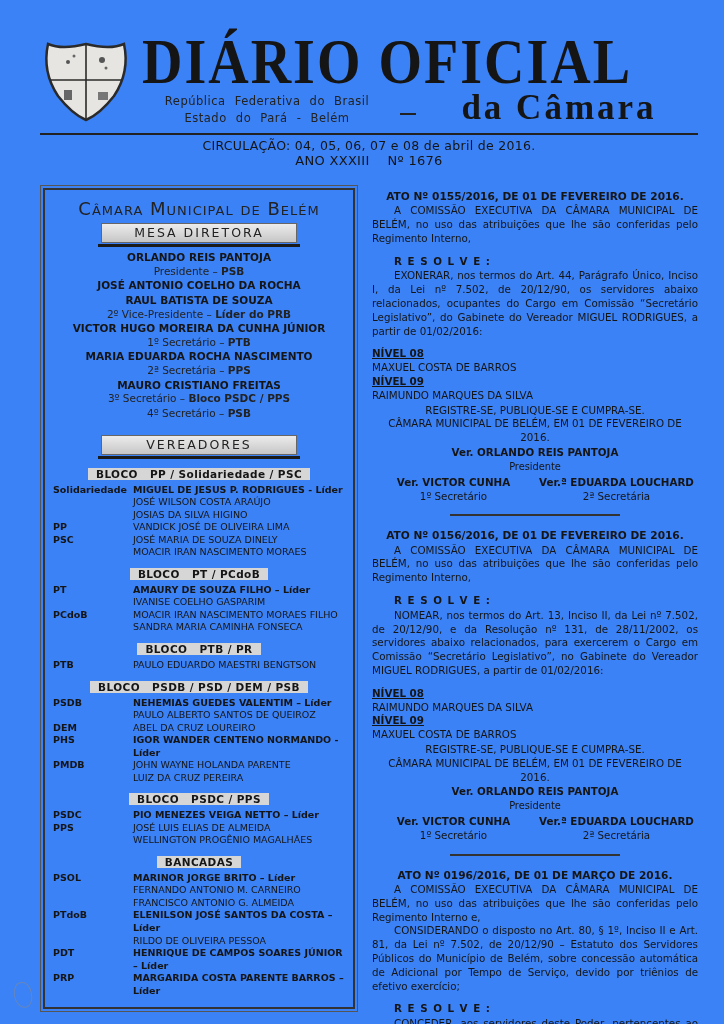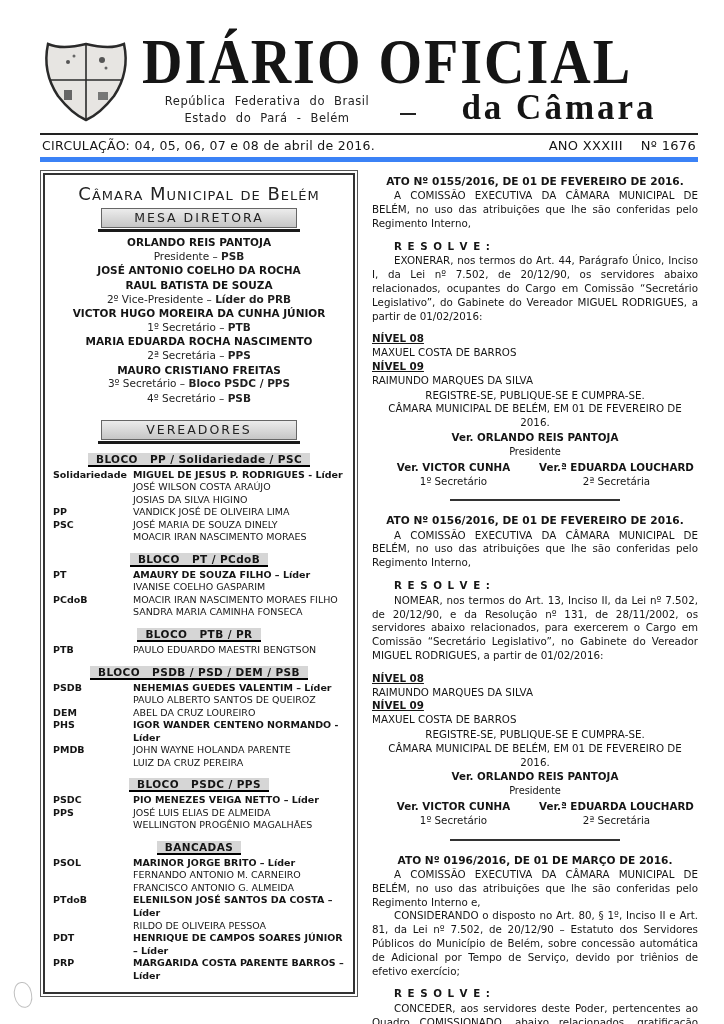--- a/index.html
+++ b/index.html
@@ -1,19 +1,19 @@
 <!DOCTYPE html>
 <html><head>
 <meta charset="utf-8">
 <style>
   * { margin:0; padding:0; box-sizing:border-box; }
   body { background:#e9e9e9; font-family:"DejaVu Sans", sans-serif; }
   .page {
     position:relative; width:724px; height:1024px; margin:0 auto;
-    background:#ffffff; color:#151515; overflow:hidden;
+    background:#3b82f6; color:#151515; overflow:hidden;
     padding:30px 26px 0 40px;
   }
 
   
   .masthead { display:flex; align-items:flex-start; }
   .shield { flex:none; width:92px; height:86px; margin-top:8px; }
   .mast-right { flex:1; padding-left:10px; }
   .mast-title {
     font-family:"Liberation Serif", serif; font-weight:bold;
     font-size:56px; letter-spacing:2px; line-height:1;
@@ -27,21 +27,21 @@
   .mast-dash { flex:none; width:16px; height:2px; background:#222; margin:0 4px 12px 8px; }
   .mast-title2 {
     flex:1; text-align:center; font-family:"Liberation Serif", serif;
     font-weight:bold; font-size:35px; letter-spacing:3px; line-height:1; padding-bottom:2px;
   }
 
   
   .circ-band {
     display:flex; justify-content:space-between; align-items:center;
     border-top:2px solid #222; border-bottom:5px solid #3b82f6;
-    padding:3px 2px 4px 2px; margin-top:6px; font-size:12.5px; letter-spacing:.3px;
+    padding:3px 2px 4px 2px; margin-top:6px; font-size:12.5px; letter-spacing:.3px;flex-direction:column;
   }
   .circ-right { display:flex; gap:18px; font-size:13px; }
 
   
   .columns { display:flex; gap:14px; margin-top:8px; align-items:flex-start; }
 
   
   .left-box-outer { flex:none; width:318px; border:1px solid #555; padding:2px; }
   .left-box { border:2px solid #333; padding:8px 6px 10px 6px; min-height:700px; }
   .lc-title {
@@ -59,21 +59,21 @@
     height:3px; background:#1a1a1a;
   }
   .mesa-entry { text-align:center; font-size:10.5px; line-height:1.3; margin-bottom:1px; }
   .mesa-name { font-weight:bold; }
   .mesa-role { color:#222; }
   .mesa-role .b { font-weight:bold; }
   .vereadores-section { margin-top:14px; }
 
   .bloco-head { text-align:center; margin:4px 0 2px 0; }
   .bloco-head span {
-    display:inline-block; background:#d6d6d6; border-bottom:2px solid #000000;
+    display:inline-block; background:#d6d6d6; border-bottom:2px solid #3b82f6;
     font-weight:bold; font-size:10.5px; padding:0 8px; letter-spacing:.4px;
   }
   .mrow { display:flex; font-size:9.5px; line-height:1.32; }
   .mparty { flex:none; width:82px; font-weight:bold; padding-left:2px; }
   .mname { flex:1; }
   .mname[data-w="b"] { font-weight:bold; }
 
   
   .right-col { flex:1; padding-top:4px; font-size:10.3px; line-height:1.34; }
   .ato { margin-bottom:4px; }

